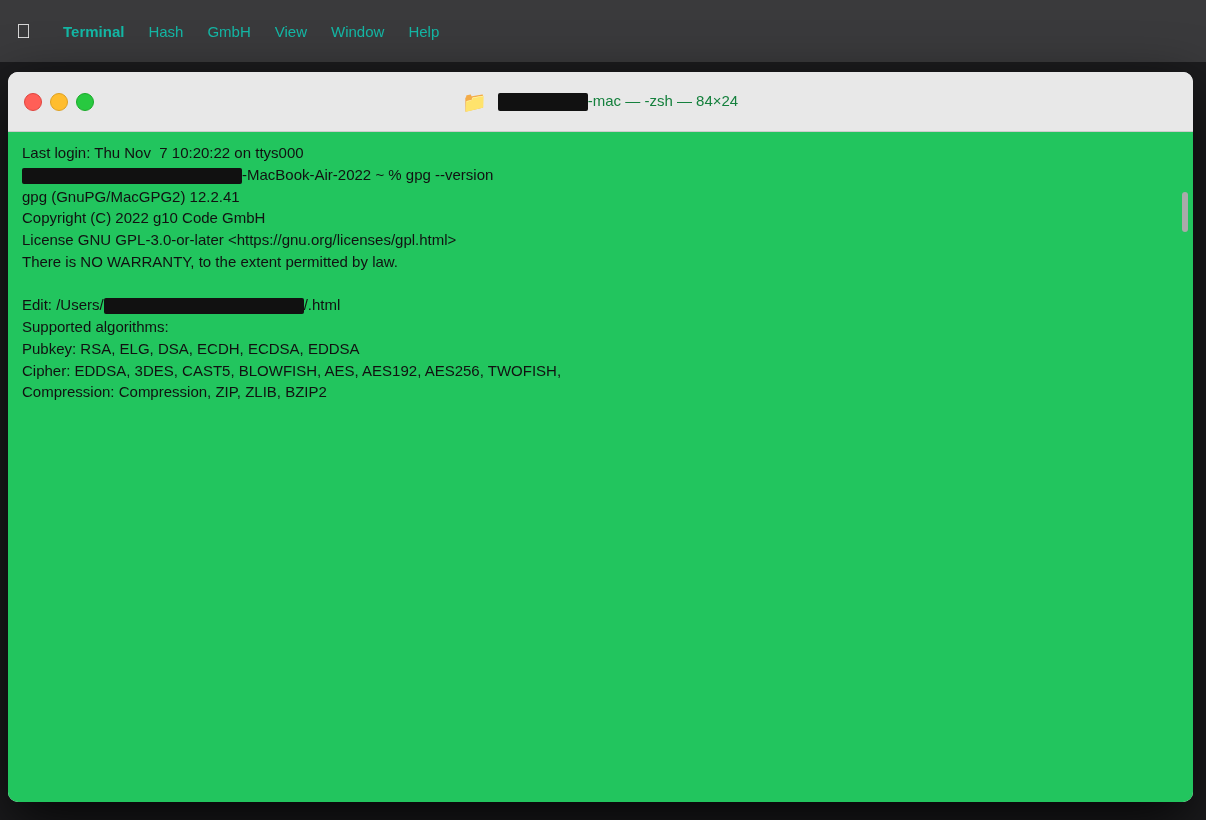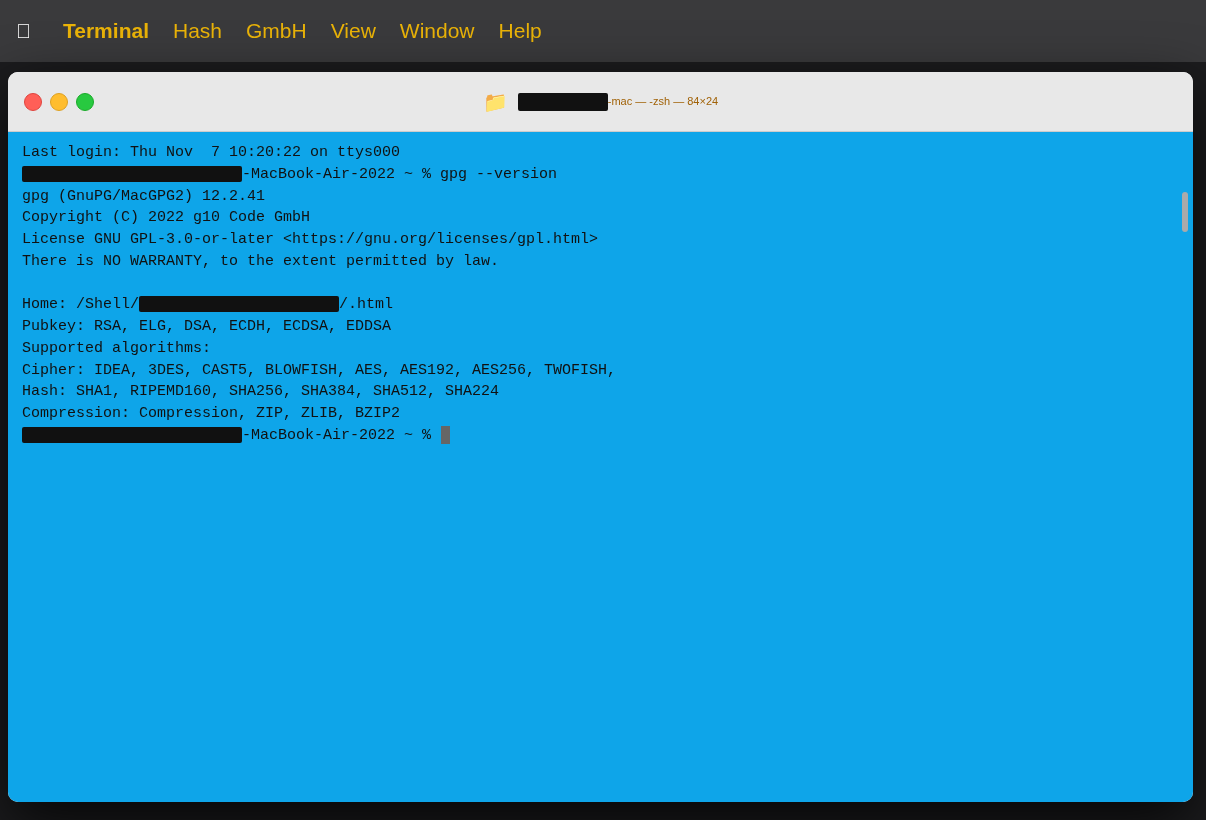--- a/index.html
+++ b/index.html
@@ -23,22 +23,22 @@
       gap: 24px;
     }
 
     .menubar-apple {
       font-size: 20px;
       color: white;
       margin-right: 8px;
     }
 
     .menubar-item {
-      color: #eab308;
-      font-size: 21px;
+      color: #14b8a6;
+      font-size: 15px;
       font-weight: 400;
       cursor: default;
       white-space: nowrap;
     }
 
     .menubar-item.bold {
       font-weight: 700;
     }
 
     
@@ -93,40 +93,40 @@
       font-size: 15px;
       color: #333;
       font-weight: 400;
     }
 
     .folder-icon {
       font-size: 20px;
     }
 
     .title-text {
-      font-size: 11px;
-      color: #a16207;
+      font-size: 15px;
+      color: #15803d;
     }
 
     .title-text .redacted {
       background: #111;
       color: #111;
       border-radius: 2px;
       display: inline-block;
       min-width: 80px;
       height: 18px;
       vertical-align: middle;
     }
 
     
     .terminal-body {
-      background: #0ea5e9;
+      background: #22c55e;
       flex: 1;
       padding: 10px 14px;
-      font-family: Liberation Mono, monospace;
+      font-family: Liberation Sans, sans-serif;
       font-size: 15px;
       line-height: 1.45;
       color: #111;
       overflow: hidden;
     }
 
     .line {
       white-space: pre;
       display: block;
     }
@@ -197,26 +197,24 @@
   </div>
 
   <div class="terminal-body">
     <span class="line">Last login: Thu Nov  7 10:20:22 on ttys000</span>
     <span class="line"><span class="redacted-inline" style="width:220px;">&nbsp;</span><span>-MacBook-Air-2022 ~ % gpg --version</span></span>
     <span class="line">gpg (GnuPG/MacGPG2) 12.2.41</span>
     <span class="line">Copyright (C) 2022 g10 Code GmbH</span>
     <span class="line">License GNU GPL-3.0-or-later &lt;https://gnu.org/licenses/gpl.html&gt;</span>
     <span class="line">There is NO WARRANTY, to the extent permitted by law.</span>
     <span class="line">&nbsp;</span>
-    <span class="line"><span>Home: /Shell/</span><span class="redacted-inline" style="width:200px;">&nbsp;</span><span>/.html</span></span>
+    <span class="line"><span>Edit: /Users/</span><span class="redacted-inline" style="width:200px;">&nbsp;</span><span>/.html</span></span>
+    <span class="line">Supported algorithms:</span>
     <span class="line">Pubkey: RSA, ELG, DSA, ECDH, ECDSA, EDDSA</span>
-    <span class="line">Supported algorithms:</span>
-    <span class="line">Cipher: IDEA, 3DES, CAST5, BLOWFISH, AES, AES192, AES256, TWOFISH,</span>
-    <span class="line">Hash: SHA1, RIPEMD160, SHA256, SHA384, SHA512, SHA224</span>
+    <span class="line">Cipher: EDDSA, 3DES, CAST5, BLOWFISH, AES, AES192, AES256, TWOFISH,</span>
     <span class="line">Compression: Compression, ZIP, ZLIB, BZIP2</span>
-    <span class="line"><span class="redacted-inline" style="width:220px;">&nbsp;</span><span>-MacBook-Air-2022 ~ % </span><span class="cursor"></span></span>
   </div>
 
   <div class="scrollbar-track">
     <div class="scrollbar-thumb"></div>
   </div>
 
 </div>
 
 </body></html>

